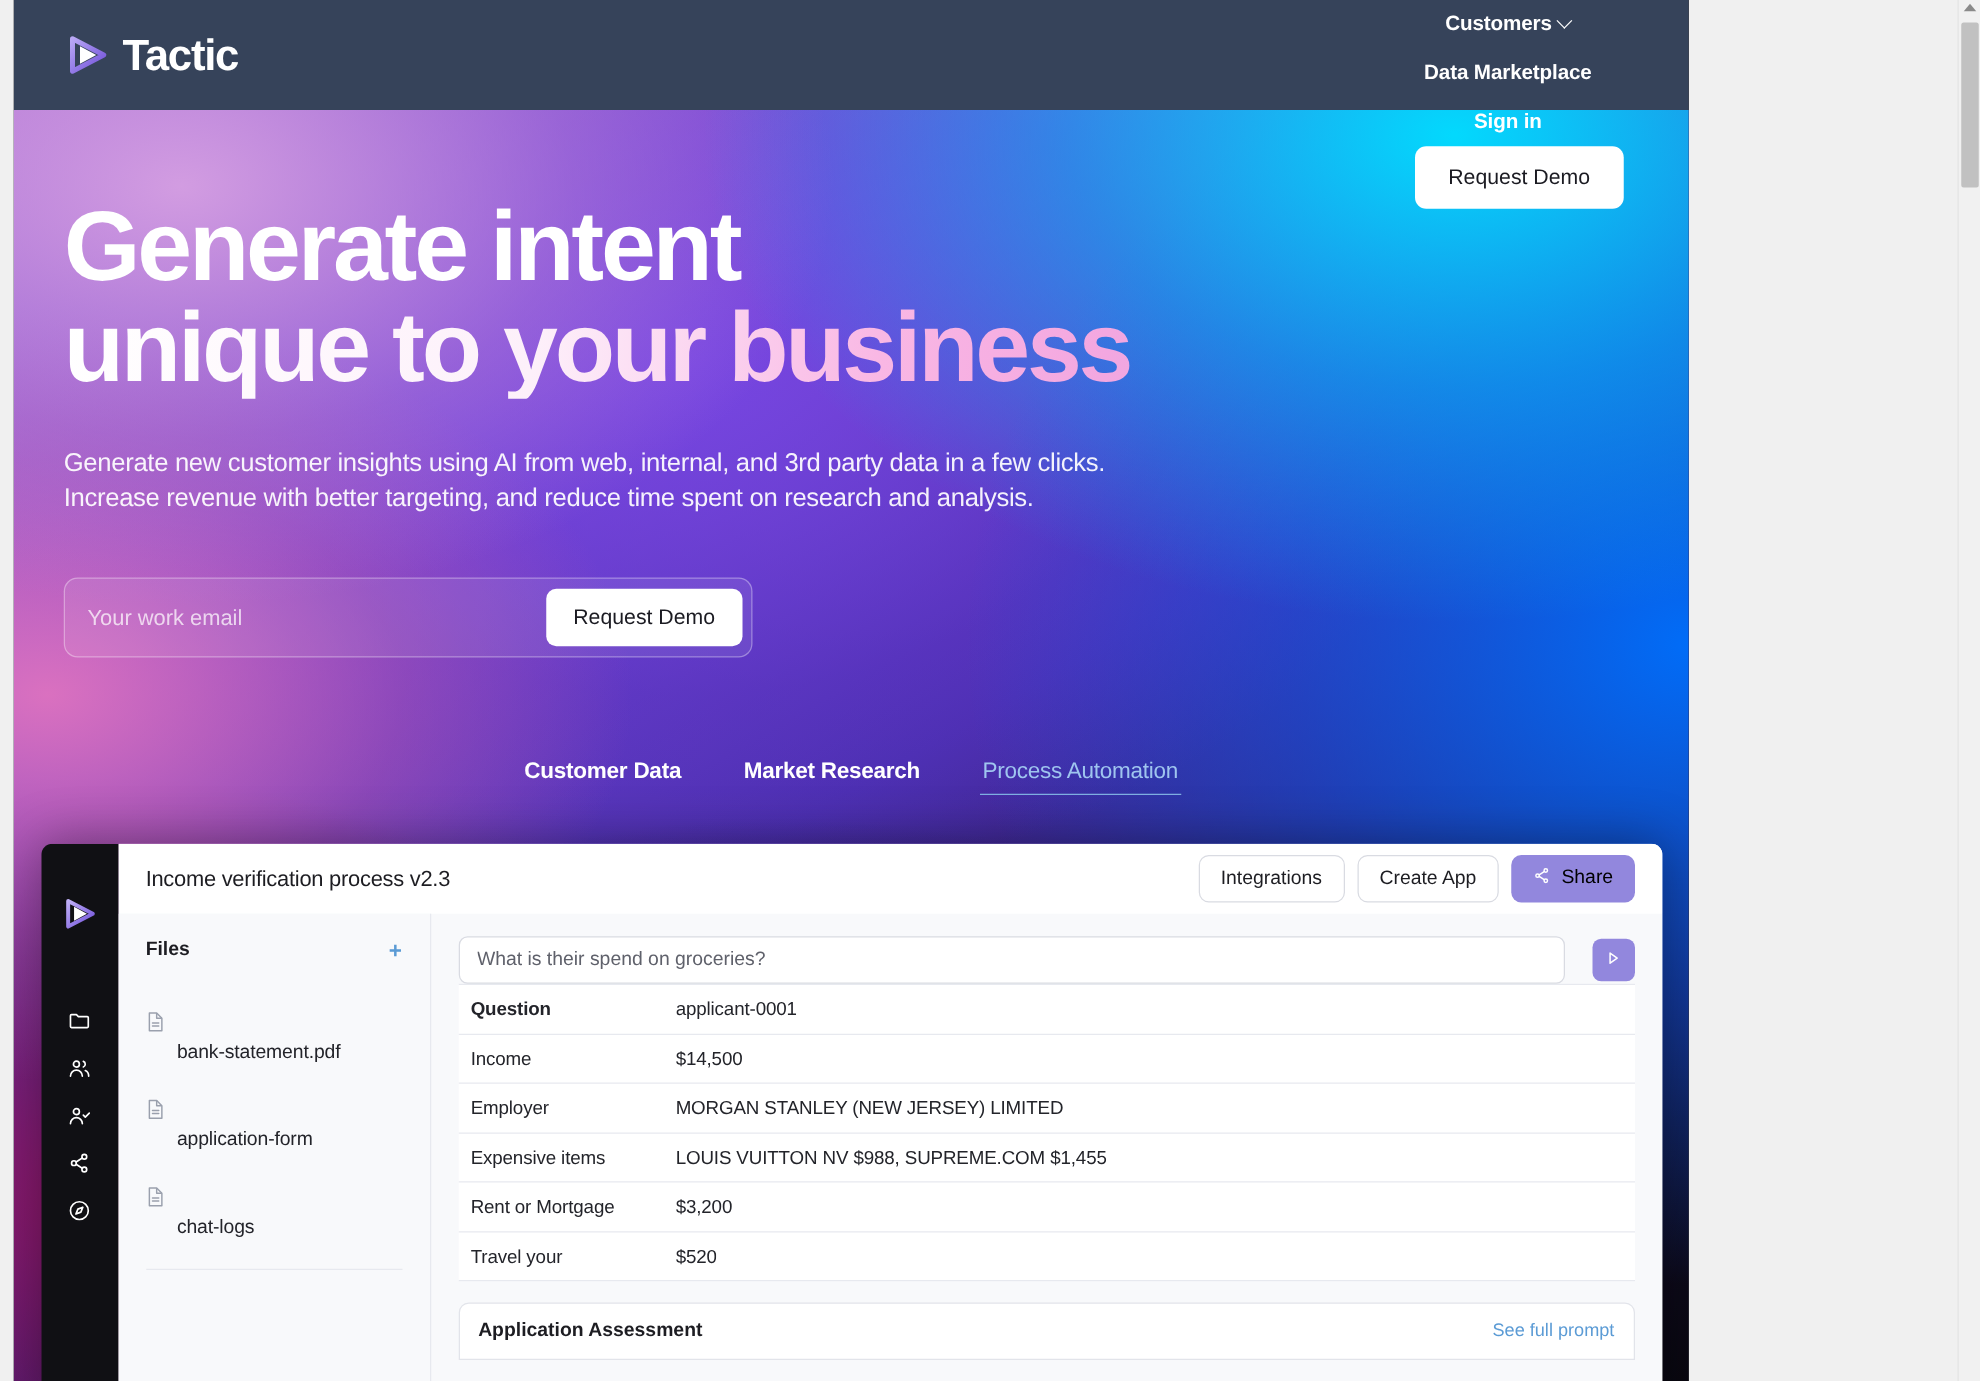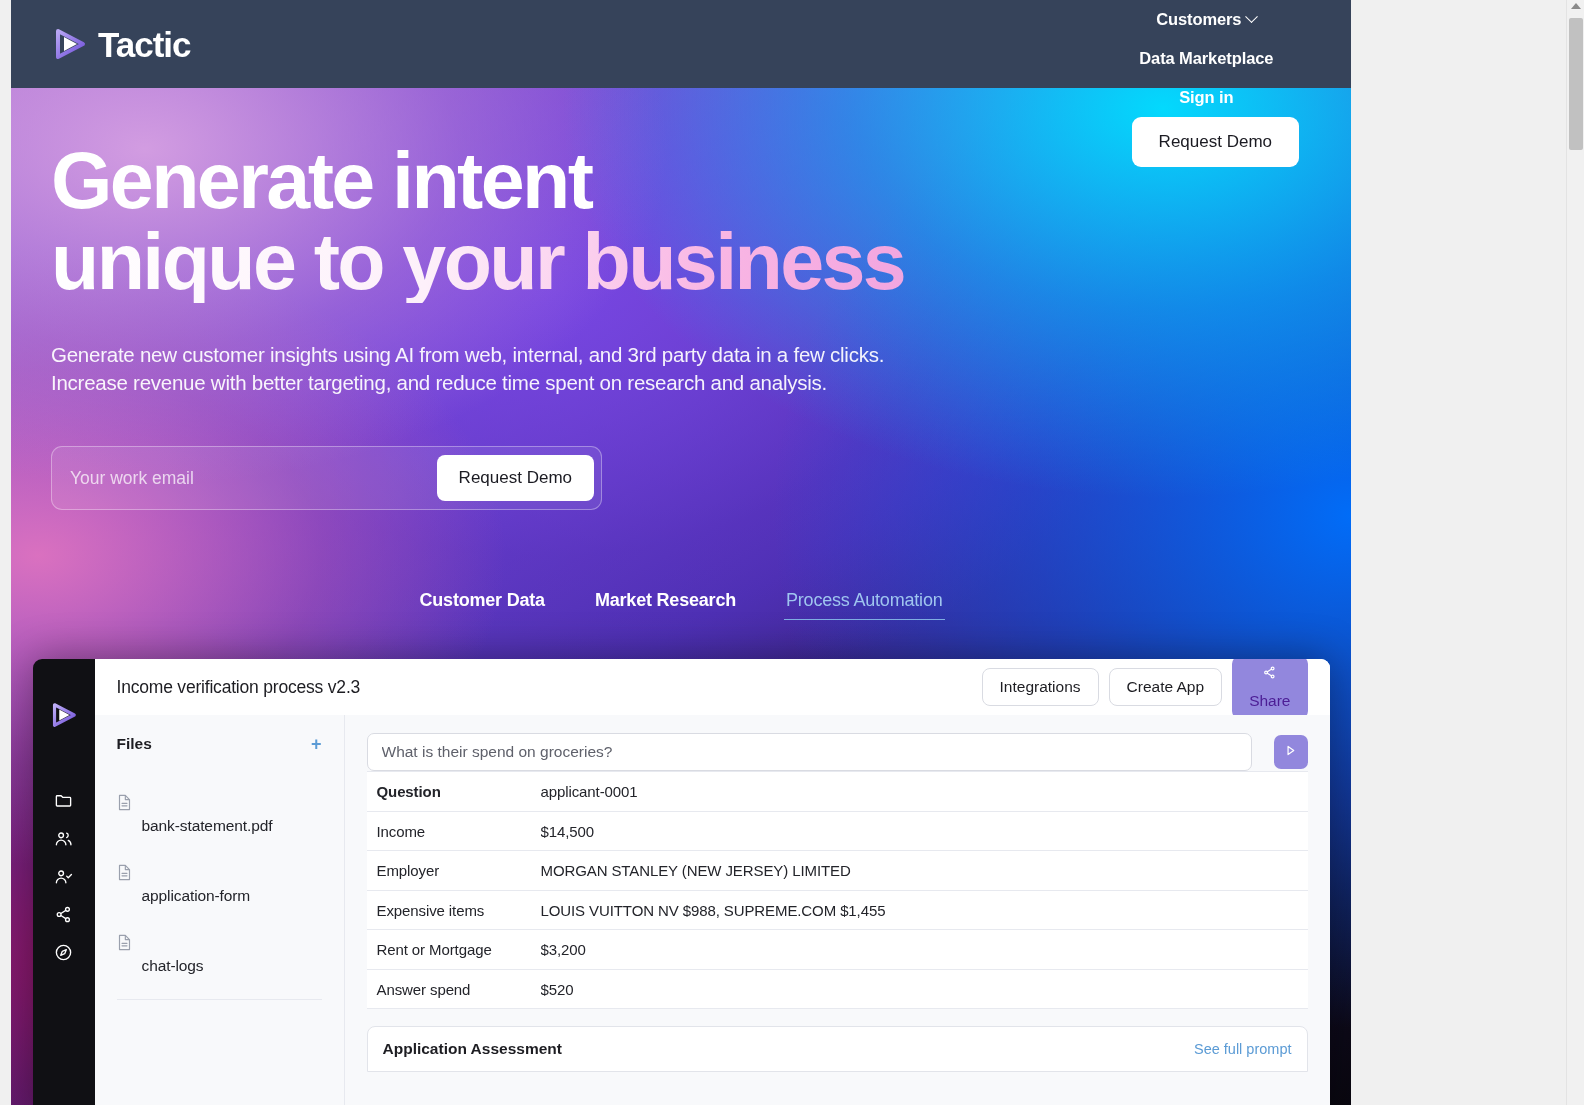--- a/index.html
+++ b/index.html
@@ -104,20 +104,21 @@
       radial-gradient(46% 40% at 2% 46%,  rgba(226,116,190,0.92) 0%, rgba(200,90,170,0.40) 46%, rgba(170,70,150,0.0) 76%),
       radial-gradient(44% 42% at 6% 86%,  rgba(150,20,95,0.92) 0%, rgba(110,14,74,0.45) 48%, rgba(70,10,50,0.0) 80%),
       radial-gradient(64% 62% at 46% 104%, rgba(7,6,12,0.97) 0%, rgba(14,10,24,0.60) 42%, rgba(20,14,34,0.0) 78%),
       radial-gradient(58% 52% at 40% 20%, rgba(120,70,230,0.80) 0%, rgba(96,52,206,0.35) 50%, rgba(80,40,190,0.0) 80%),
       linear-gradient(150deg, #a96fd6 0%, #7b4ad4 26%, #4a2fae 52%, #2a1a62 72%, #120d28 88%, #09070f 100%);
   }
   .hero-inner {
     position: relative;
     z-index: 2;
     padding: 52px 40px 0 40px;
+    margin-top: 16px;
   }
   .headline {
     font-size: 79px;
     font-weight: bold;
     line-height: 1.03;
     letter-spacing: -2.6px;
     margin-bottom: 38px;
   }
   .headline .l1, .headline .l2 { display: block; }
   .headline .l1 {
@@ -255,30 +256,29 @@
     font-size: 15.5px;
     font-family: inherit;
     border-radius: 8px;
     padding: 9px 17px;
     cursor: pointer;
     white-space: nowrap;
   }
   .btn-share {
     border: none;
     background: #9287dd;
-    color: #4c1d95;
+    color: #000000;
     font-size: 15.5px;
     font-family: inherit;
     border-radius: 8px;
     padding: 9px 17px;
     cursor: pointer;
     display: flex;
     gap: 8px;
     white-space: nowrap;
-    flex-direction: column;
   }
 
   .appmain { flex: 1; display: flex; min-height: 0; background: #f8f9fb; }
 
   .files {
     width: 250px;
     flex: none;
     background: #f8f9fb;
     padding: 20px 22px 0 22px;
     border-right: 1px solid #e7e9ef;
@@ -610,21 +610,21 @@
                 </div>
                 <div class="kvrow">
                   <div class="kvkey">Expensive items</div>
                   <div class="kvval">LOUIS VUITTON NV $988, SUPREME.COM $1,455</div>
                 </div>
                 <div class="kvrow">
                   <div class="kvkey">Rent or Mortgage</div>
                   <div class="kvval">$3,200</div>
                 </div>
                 <div class="kvrow">
-                  <div class="kvkey">Answer spend</div>
+                  <div class="kvkey">Travel your</div>
                   <div class="kvval">$520</div>
                 </div>
               </div>
 
               <div class="assess">
                 <span class="assess-title">Application Assessment</span>
                 <span class="assess-link">See full prompt</span>
               </div>
 
             </div>

